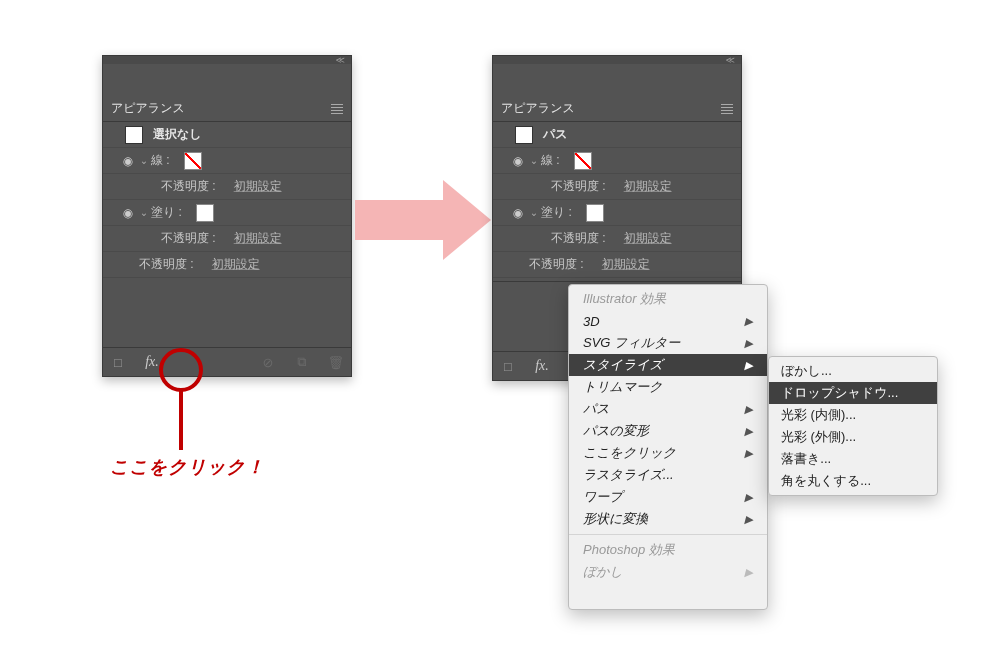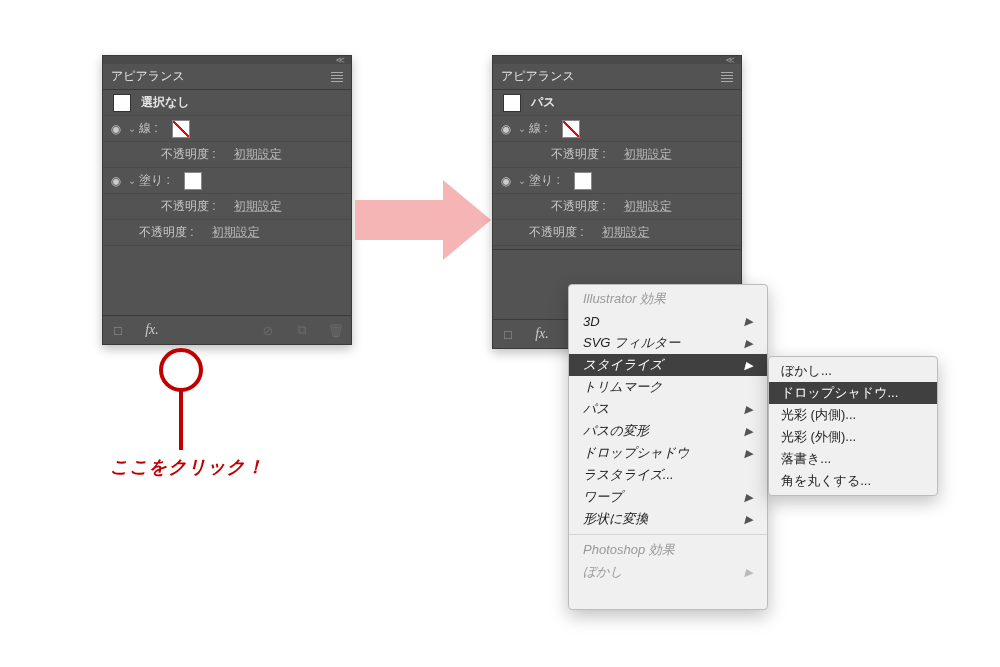--- a/index.html
+++ b/index.html
@@ -33,41 +33,42 @@
     color:#999;
     font-size:9px;
   }
   .panel-tabrow {
     height: 26px;
     display: flex;
     align-items: center;
     border-bottom: 1px solid #3a3a3a;
     padding: 0 8px;
     justify-content: space-between;
+    margin-top: 32px;
   }
   .panel-tab {
     color: #e6e6e6;
     font-size: 12px;
   }
   .menu-icon {
     display:flex;
     flex-direction:column;
     gap:2px;
   }
   .menu-icon span {
     display:block;
     width:12px;
     height:1px;
     background:#aaa;
   }
   .row {
     display: flex;
     align-items: center;
     height: 26px;
-    padding: 0 4px;
+    padding: 0 16px;
     border-bottom: 1px solid #4a4a4a;
   }
   .row:last-child { border-bottom: none; }
   .swatch {
     width: 18px;
     height: 18px;
     border: 1px solid #333;
     background: #fff;
     margin-left: 6px;
     flex-shrink: 0;
@@ -375,21 +376,21 @@
   </div>
   <div class="mi">
     <span>パス</span>
       <span class="mi-arrow">▶</span>
   </div>
   <div class="mi">
     <span>パスの変形</span>
       <span class="mi-arrow">▶</span>
   </div>
   <div class="mi">
-    <span>ドロップシャドウ</span>
+    <span>ここをクリック</span>
       <span class="mi-arrow">▶</span>
   </div>
   <div class="mi">
     <span>ラスタライズ...</span>
   </div>
   <div class="mi">
     <span>ワープ</span>
       <span class="mi-arrow">▶</span>
   </div>
   <div class="mi">

